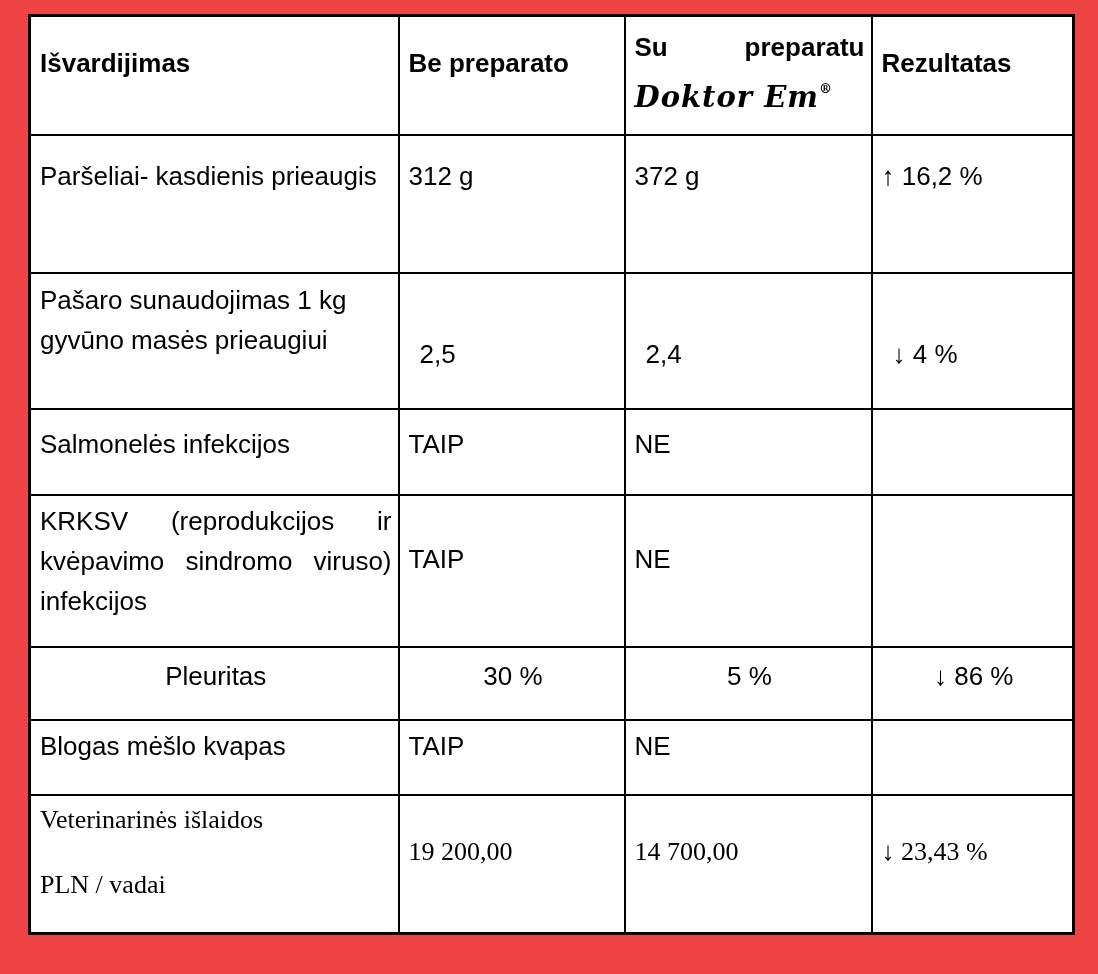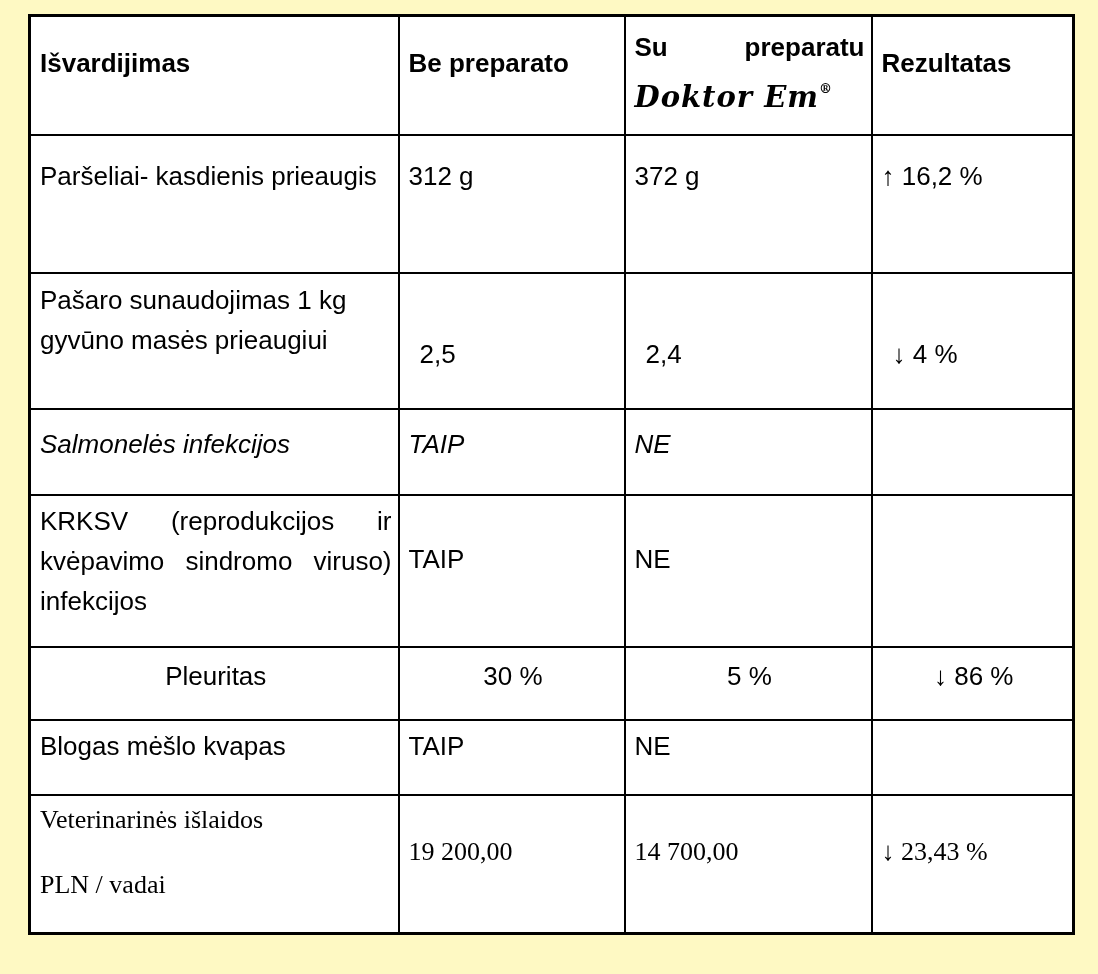--- a/index.html
+++ b/index.html
@@ -8,21 +8,21 @@
     background: #ffffff;
     width: 1098px;
     height: 974px;
     font-family: "Liberation Sans", sans-serif;
     color: #000000;
   }
   .page {
     position: relative;
     width: 1098px;
     height: 974px;
-    background: #fef9c3;
+    background: #ef4444;
   }
   table.results {
     position: absolute;
     left: 28px;
     top: 14px;
     width: 1044px;
     border-collapse: collapse;
     table-layout: fixed;
     border: 3px solid #000000;
     background: #ffffff;
@@ -52,21 +52,21 @@
     letter-spacing: 1px;
   }
   .brand-reg {
     font-size: 13px;
     vertical-align: 14px;
     letter-spacing: 0;
   }
   
   tr.r1 { height: 138px; }  tr.r1 td { padding-top: 20px; }
   tr.r2 { height: 136px; }  tr.r2 td.lbl { padding-top: 6px; }  tr.r2 td.val { padding-top: 60px; padding-left: 20px; }
-  tr.r3 { height: 86px;  }  tr.r3 td { padding-top: 14px; font-style: italic; }
+  tr.r3 { height: 86px;  }  tr.r3 td { padding-top: 14px; }
   tr.r4 { height: 152px; }  tr.r4 td.lbl { padding-top: 5px; text-align: justify; }  tr.r4 td.val { padding-top: 43px; }
   tr.r5 { height: 73px;  }  tr.r5 td { padding-top: 8px; text-align: center; }
   tr.r6 { height: 75px;  }  tr.r6 td { padding-top: 5px; }
   tr.r7 { height: 139px; font-family: Liberation Serif, serif; }  tr.r7 td.lbl { padding-top: 4px; }  tr.r7 td.val { padding-top: 36px; }
   tr.r7 td.lbl p { margin: 0; }
   tr.r7 td.lbl p.second { margin-top: 25px; }
 </style>
 </head>
 <body>
 

